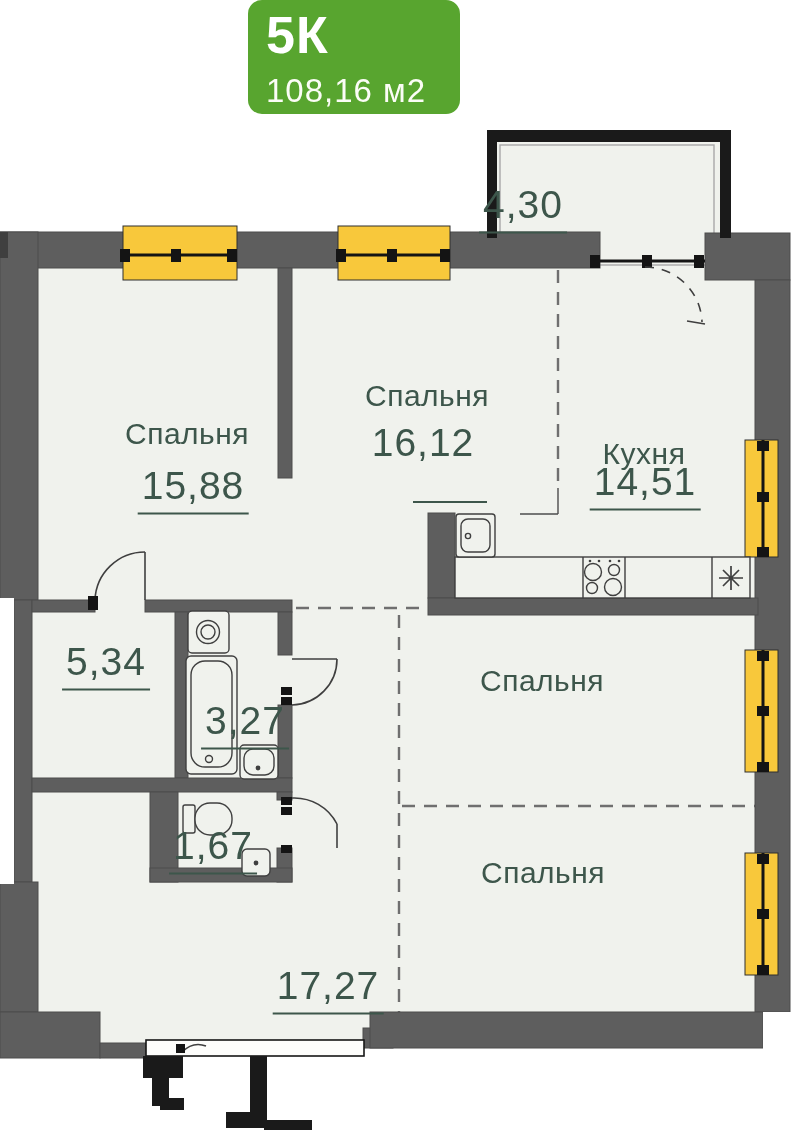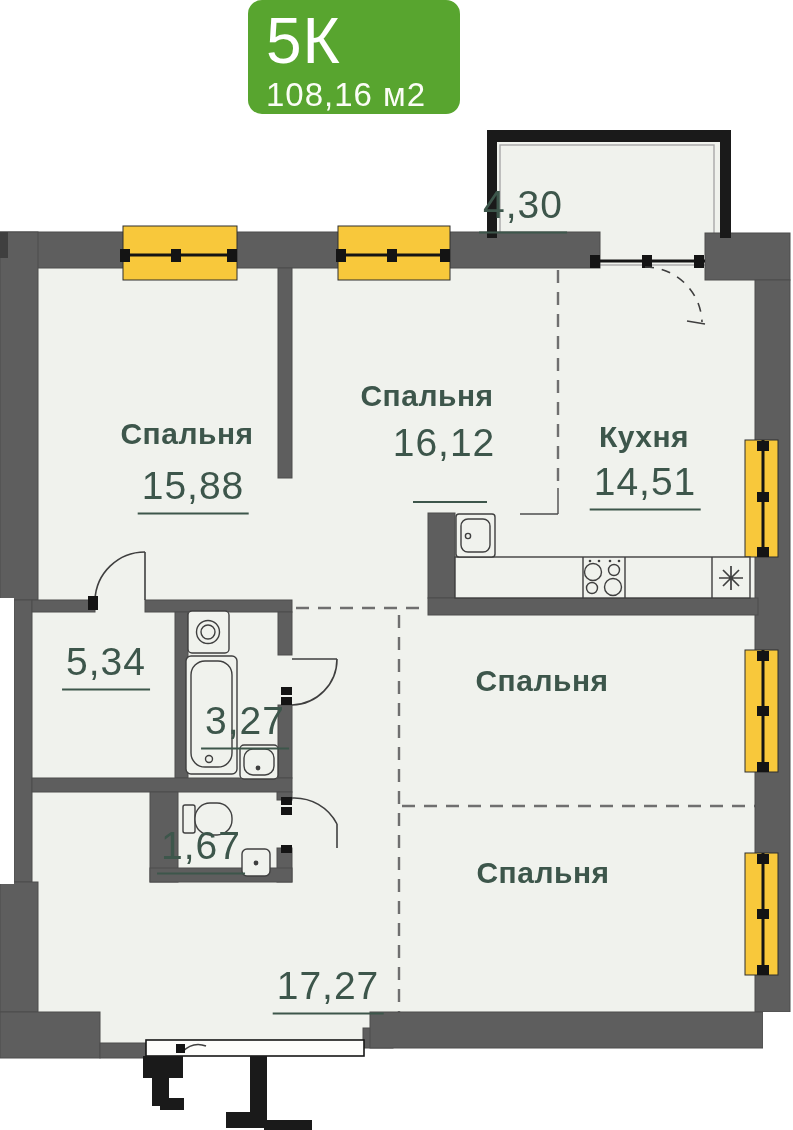--- a/index.html
+++ b/index.html
@@ -18,32 +18,32 @@
   .thin{stroke:#4c4c4c;stroke-width:1.4;fill:none;}
   .fix{stroke:#3f3f3f;stroke-width:1.4;fill:var(--floor,#f0f2ed);}
   .fixn{stroke:#3f3f3f;stroke-width:1.4;fill:none;}
   .door{stroke:#3f3f3f;stroke-width:1.6;fill:none;}
   .doordash{stroke:#3f3f3f;stroke-width:1.6;fill:none;stroke-dasharray:9 8;}
   .hinge{fill:#141414;}
   .white{fill:#ffffff;}
   .accline{stroke:var(--accent-text,#3d564b);stroke-width:2;fill:none;}
 
   
-  .room-name{position:absolute;transform:translate(-50%,-50%);font-size:30px;font-weight:700;
+  .room-name{position:absolute;transform:translate(-50%,-50%);font-size:30px;font-weight:400;
     color:var(--accent-text,#3d564b);letter-spacing:.5px;white-space:nowrap;}
   .room-area{position:absolute;transform:translate(-50%,-50%);font-size:39px;font-weight:300;
     color:var(--accent-text,#3d564b);letter-spacing:1px;white-space:nowrap;}
   .room-area .num{display:inline-block;padding:0 4px 5px;border-bottom:2px solid var(--accent-text,#3d564b);}
   .room-area.no-line .num{border-bottom:none;padding-bottom:0;}
 
   
   .badge{position:absolute;left:248px;top:0;width:212px;height:114px;box-sizing:border-box;
     background:var(--badge-green,#58a52f);border-radius:14px;color:#fff;padding:8px 0 0 18px;}
-  .badge .type{font-size:64px;font-weight:400;line-height:1.05;letter-spacing:1px;}
-  .badge .area{font-size:33px;font-weight:300;margin-top:1px;letter-spacing:1px;color:#fbfdf6;}
+  .badge .type{font-size:52px;font-weight:700;line-height:1.05;letter-spacing:1px;}
+  .badge .area{font-size:33px;font-weight:300;margin-top:9px;letter-spacing:1px;color:#fbfdf6;}
 </style>
 </head>
 <body>
 
 <div class="stage">
 
 <svg width="793" height="1130" viewBox="0 0 793 1130">
 
   <g>
     <rect class="floor" x="8" y="236" width="779" height="812"></rect>
@@ -240,32 +240,32 @@
     <rect class="bwall" x="250" y="1098" width="17" height="30"></rect>
     <rect class="bwall" x="226" y="1112" width="41" height="16"></rect>
     <rect class="bwall" x="264" y="1120" width="48" height="10"></rect>
   </g>
 </svg>
 
   <div class="room-name" style="left:187px;top:434px">Спальня</div>
   <div class="room-area" style="left:193px;top:489px"><span class="num">15,88</span></div>
 
   <div class="room-name" style="left:427px;top:396px">Спальня</div>
-  <div class="room-area no-line" style="left:444px;top:443px"><span class="num">16,12</span></div>
-
-  <div class="room-name" style="left:644px;top:437px">Кухня</div>
+  <div class="room-area no-line" style="left:423px;top:443px"><span class="num">16,12</span></div>
+
+  <div class="room-name" style="left:644px;top:454px">Кухня</div>
   <div class="room-area" style="left:645px;top:485px"><span class="num">14,51</span></div>
 
   <div class="room-area" style="left:523px;top:208px"><span class="num">4,30</span></div>
 
   <div class="room-area" style="left:106px;top:665px"><span class="num">5,34</span></div>
 
   <div class="room-area" style="left:245px;top:724px"><span class="num">3,27</span></div>
 
-  <div class="room-area" style="left:201px;top:849px"><span class="num">1,67</span></div>
+  <div class="room-area" style="left:213px;top:849px"><span class="num">1,67</span></div>
 
   <div class="room-name" style="left:542px;top:681px">Спальня</div>
 
   <div class="room-name" style="left:543px;top:873px">Спальня</div>
 
   <div class="room-area" style="left:328px;top:989px"><span class="num">17,27</span></div>
 
   <div class="badge">
     <div class="type">5К</div>
     <div class="area">108,16 м2</div>

